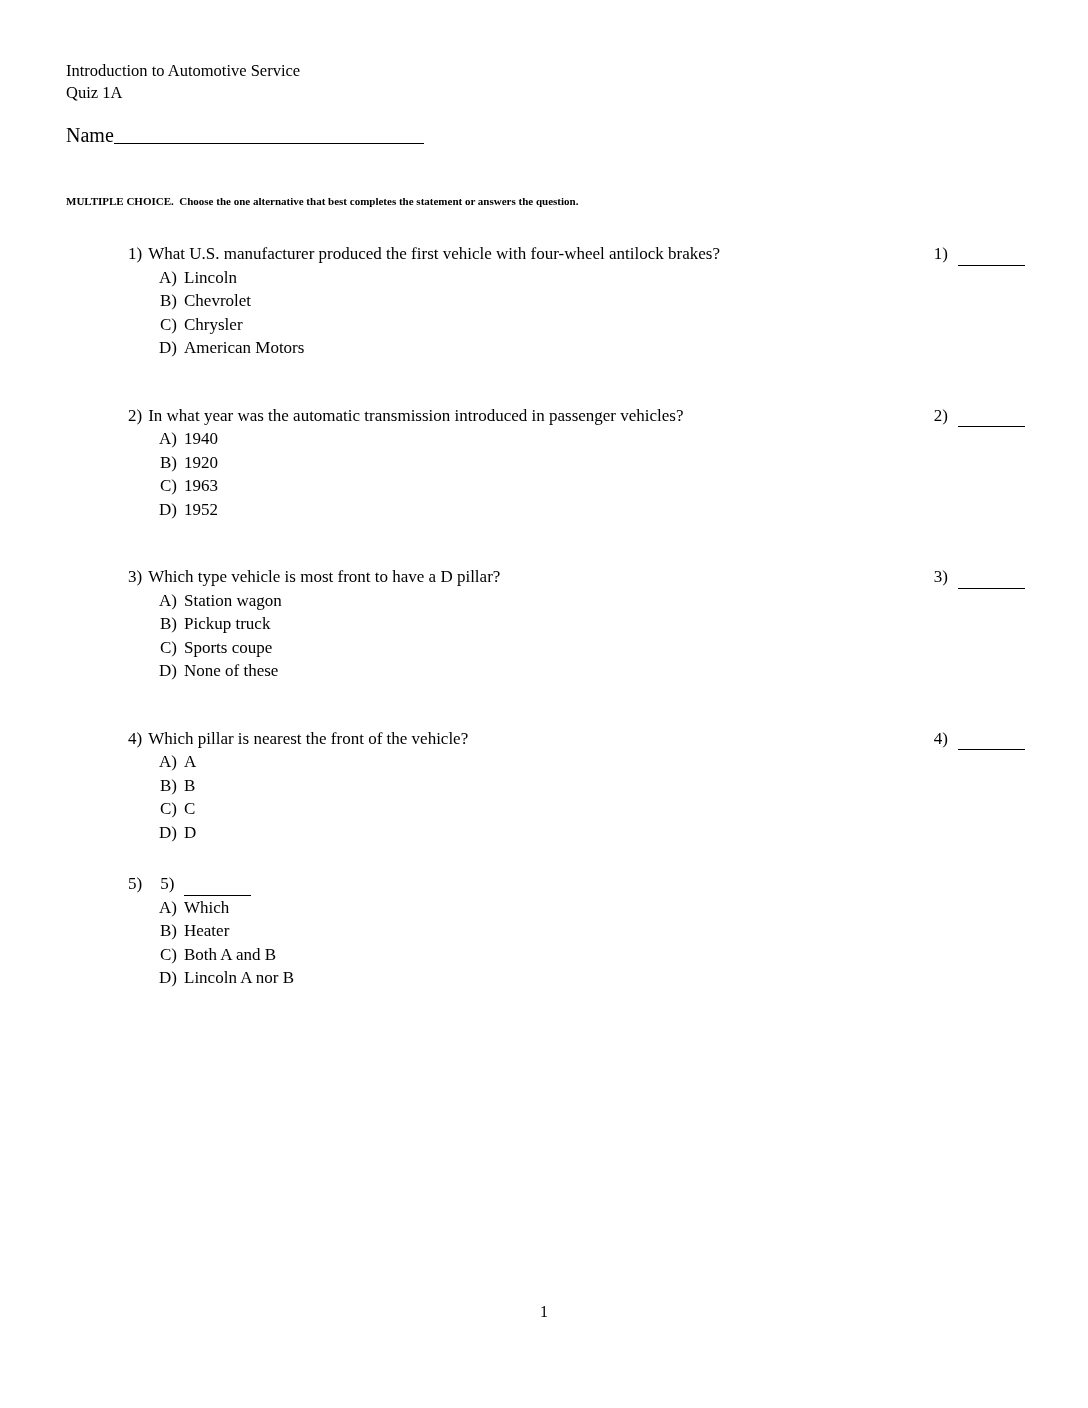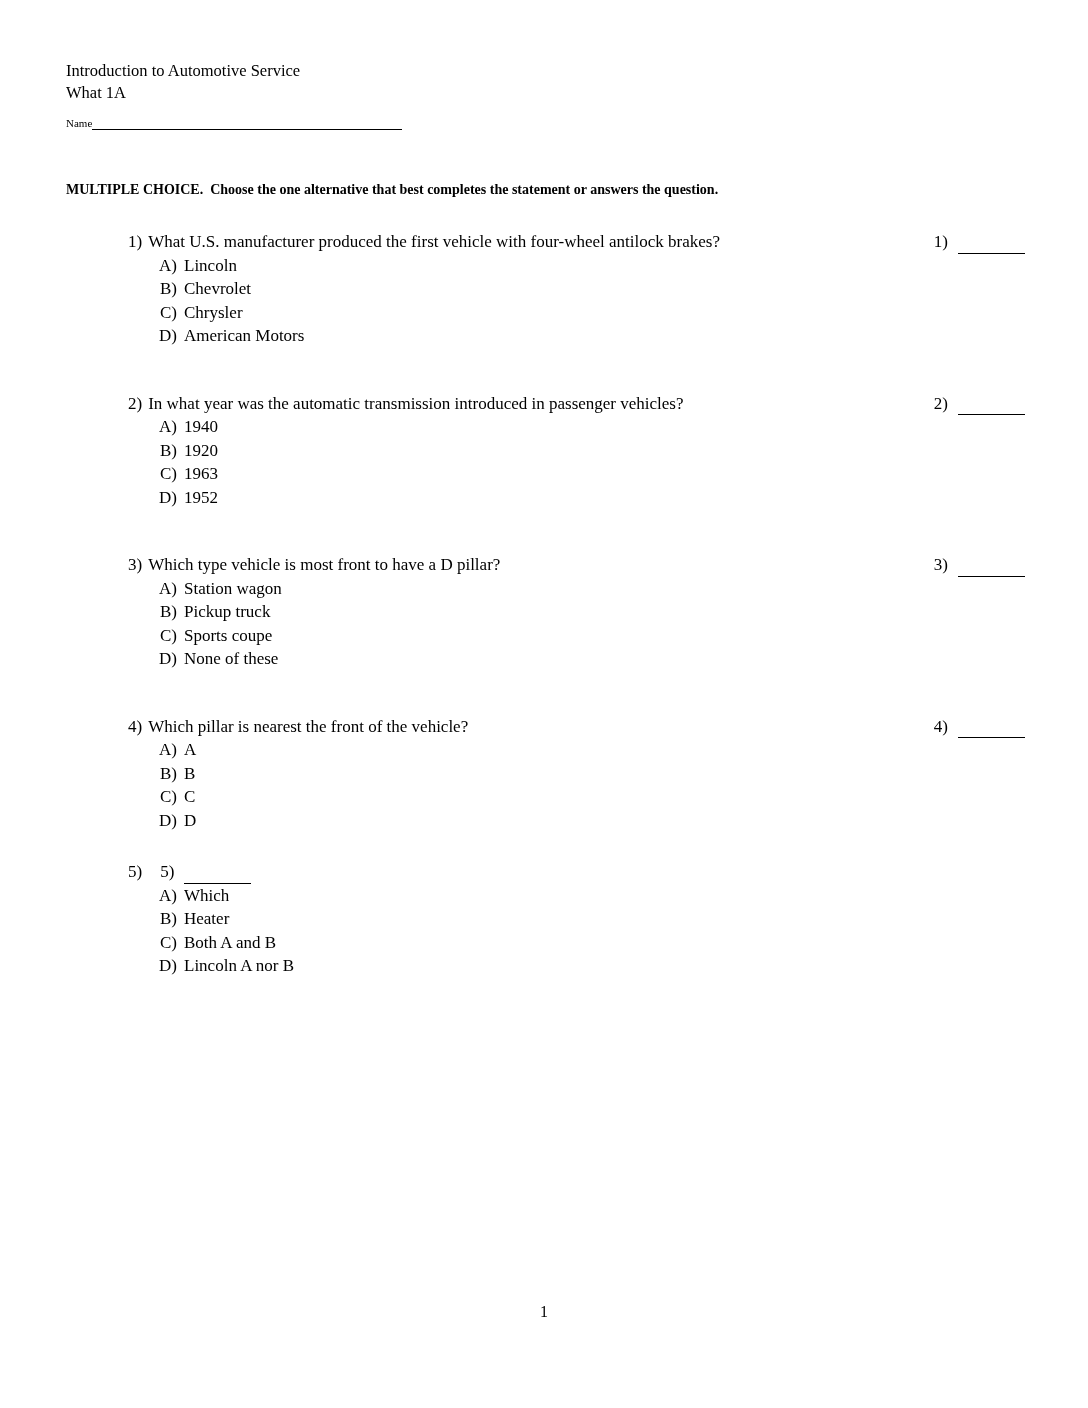--- a/index.html
+++ b/index.html
@@ -15,36 +15,36 @@
     height: 1408px;
     background: #ffffff;
     overflow: hidden;
     padding: 60px 63px 0 66px;
   }
   .course-title, .quiz-title {
     font-size: 16.5px;
     line-height: 22px;
   }
   .name-row {
-    margin-top: 8px;
-    font-size: 11px;
+    margin-top: 20px;
+    font-size: 20px;
     line-height: 22px;
     display: flex;
-    align-items: flex-start;
+    align-items: center;
   }
   .name-blank {
     display: inline-block;
     width: 310px;
     height: 18px;
     border-bottom: 1.6px solid #000000;
   }
   .instructions {
     margin-top: 44px;
     font-weight: bold;
-    font-size: 14px;
+    font-size: 11px;
     line-height: 23px;
     white-space: pre-wrap;
   }
   .questions {
     margin-top: 13px;
     margin-left: 62px; 
   }
   .question {
     margin-bottom: 28px;
   }
@@ -99,21 +99,21 @@
     font-size: 16px;
   }
 </style>
 </head>
 <body>
 
 <div class="page">
 
   <div class="header">
     <div class="course-title">Introduction to Automotive Service</div>
-    <div class="quiz-title">What 1A</div>
+    <div class="quiz-title">Quiz 1A</div>
   </div>
 
   <div class="name-row">
     <span>Name</span>
       <span class="name-blank"></span>
   </div>
 
   <div class="instructions">MULTIPLE CHOICE.  Choose the one alternative that best completes the statement or answers the question.</div>
 
   <div class="questions">

